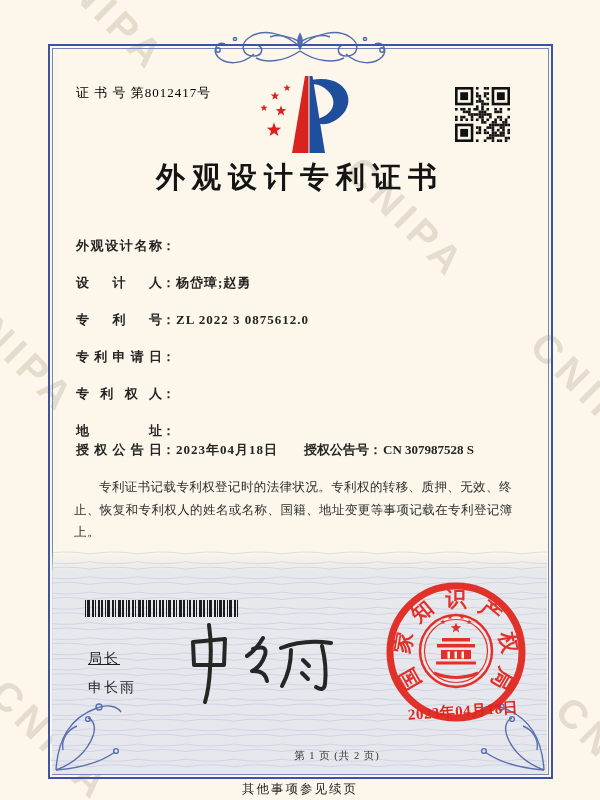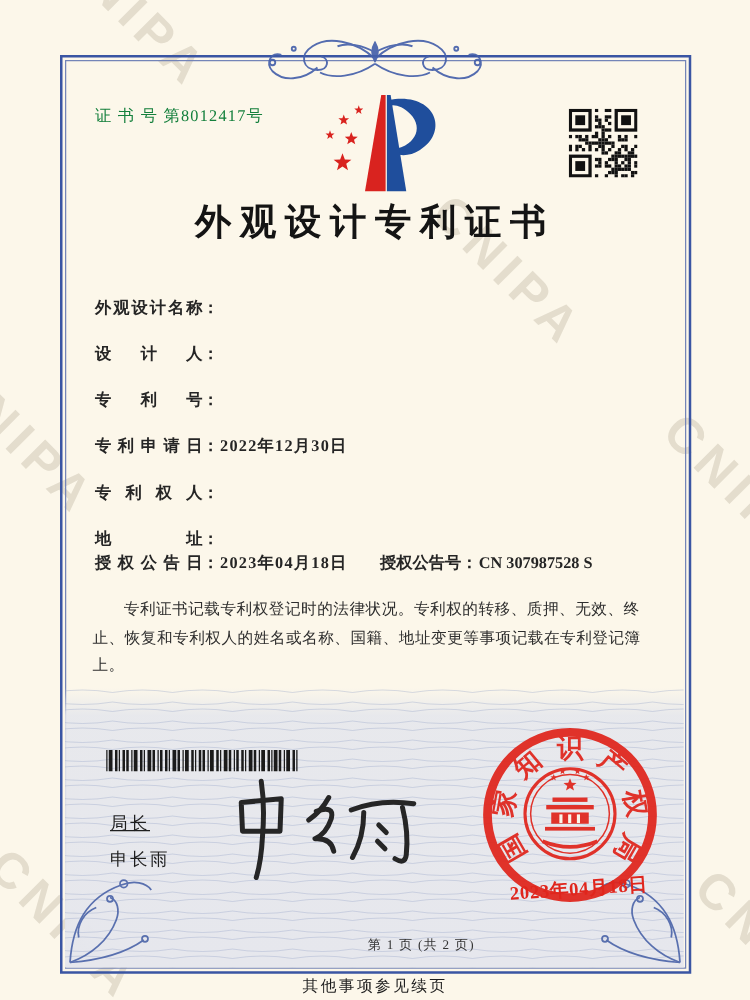--- a/index.html
+++ b/index.html
@@ -11,21 +11,21 @@
   
   .frame{position:absolute;left:48px;top:44px;width:501px;height:731px;
          border:2.5px solid #3a55a3;z-index:1;}
   .frame .inner{position:absolute;left:2px;top:2px;right:2px;bottom:2px;
                 border:1px solid #7485b8;}
   
   .waveband{position:absolute;left:52px;top:550px;width:495px;height:224px;
             overflow:hidden;z-index:1;
             background:linear-gradient(180deg,rgba(231,232,238,0) 0%,rgba(228,230,237,.85) 10%,#e6e7ed 100%);}
   
-  .certno{position:absolute;left:76px;top:84px;font-size:13px;color:#15803d;
+  .certno{position:absolute;left:76px;top:84px;font-size:13px;color:#000000;
           letter-spacing:1px;z-index:2;}
   .logo{position:absolute;left:247px;top:72px;z-index:2;}
   .qr{position:absolute;left:455px;top:87px;z-index:2;}
   .title{position:absolute;left:0;top:158px;width:100%;text-align:center;
          font-size:29px;font-weight:bold;letter-spacing:7px;color:#141414;z-index:2;}
   .fields{position:absolute;left:76px;top:236px;width:462px;z-index:2;
           font-size:13px;color:#252525;}
   .frow{display:flex;line-height:19px;margin-bottom:18px;font-weight:bold;}
   .frow.addr{margin-bottom:0;align-items:center;}
   .lbl{display:inline-block;width:86px;text-align:justify;text-align-last:justify;
@@ -236,29 +236,30 @@
 <div class="title">外观设计专利证书</div>
 
 <div class="fields">
   <div class="frow">
     <span class="lbl">外观设计名称</span>
       <span class="colon">：</span>
   </div>
   <div class="frow">
     <span class="lbl">设计人</span>
       <span class="colon">：</span>
+      <span class="val">杨岱璋;赵勇</span>
   </div>
   <div class="frow">
     <span class="lbl">专利号</span>
       <span class="colon">：</span>
+      <span class="val">ZL 2022 3 0875612.0</span>
   </div>
   <div class="frow">
     <span class="lbl">专利申请日</span>
       <span class="colon">：</span>
-      <span class="val">2022年12月30日</span>
   </div>
   <div class="frow">
     <span class="lbl">专利权人</span>
       <span class="colon">：</span>
   </div>
   <div class="frow addr">
     <span class="lbl">地址</span>
       <span class="colon">：</span>
   </div>
   <div class="frow">

